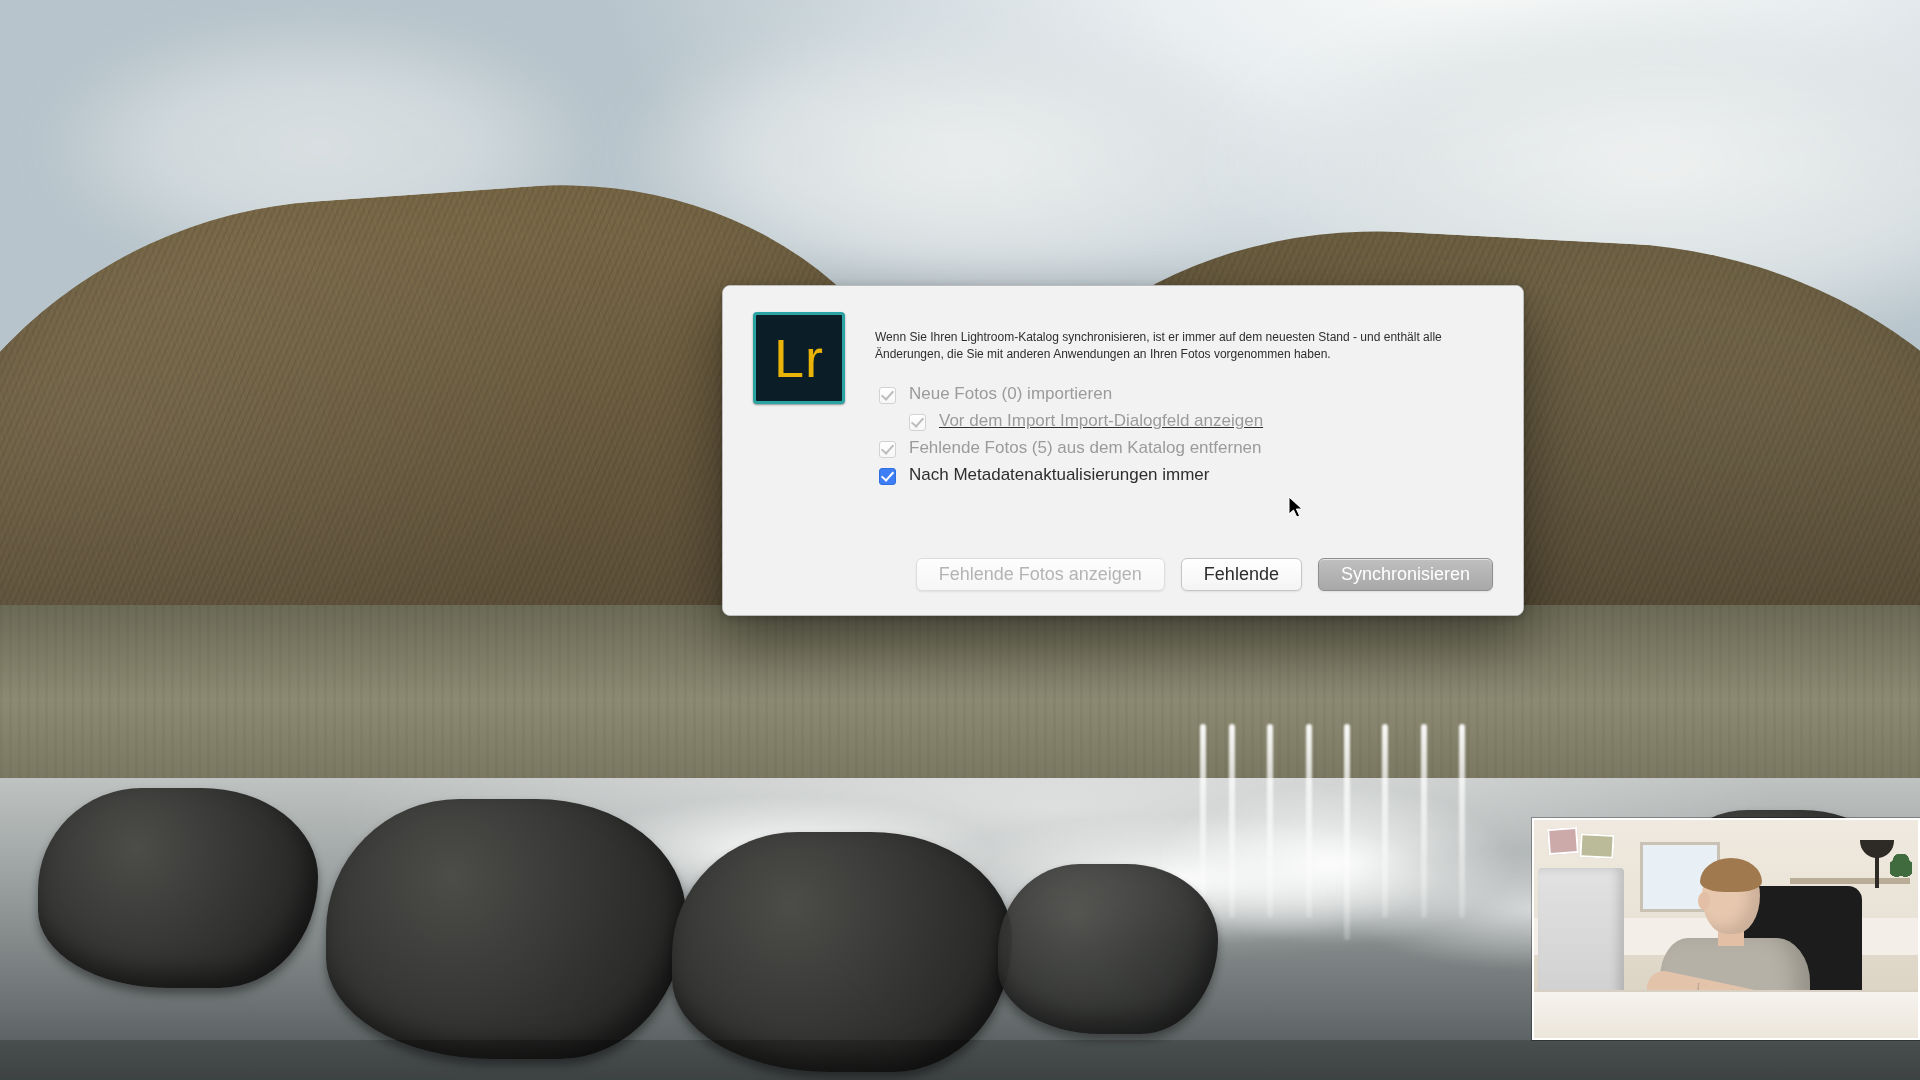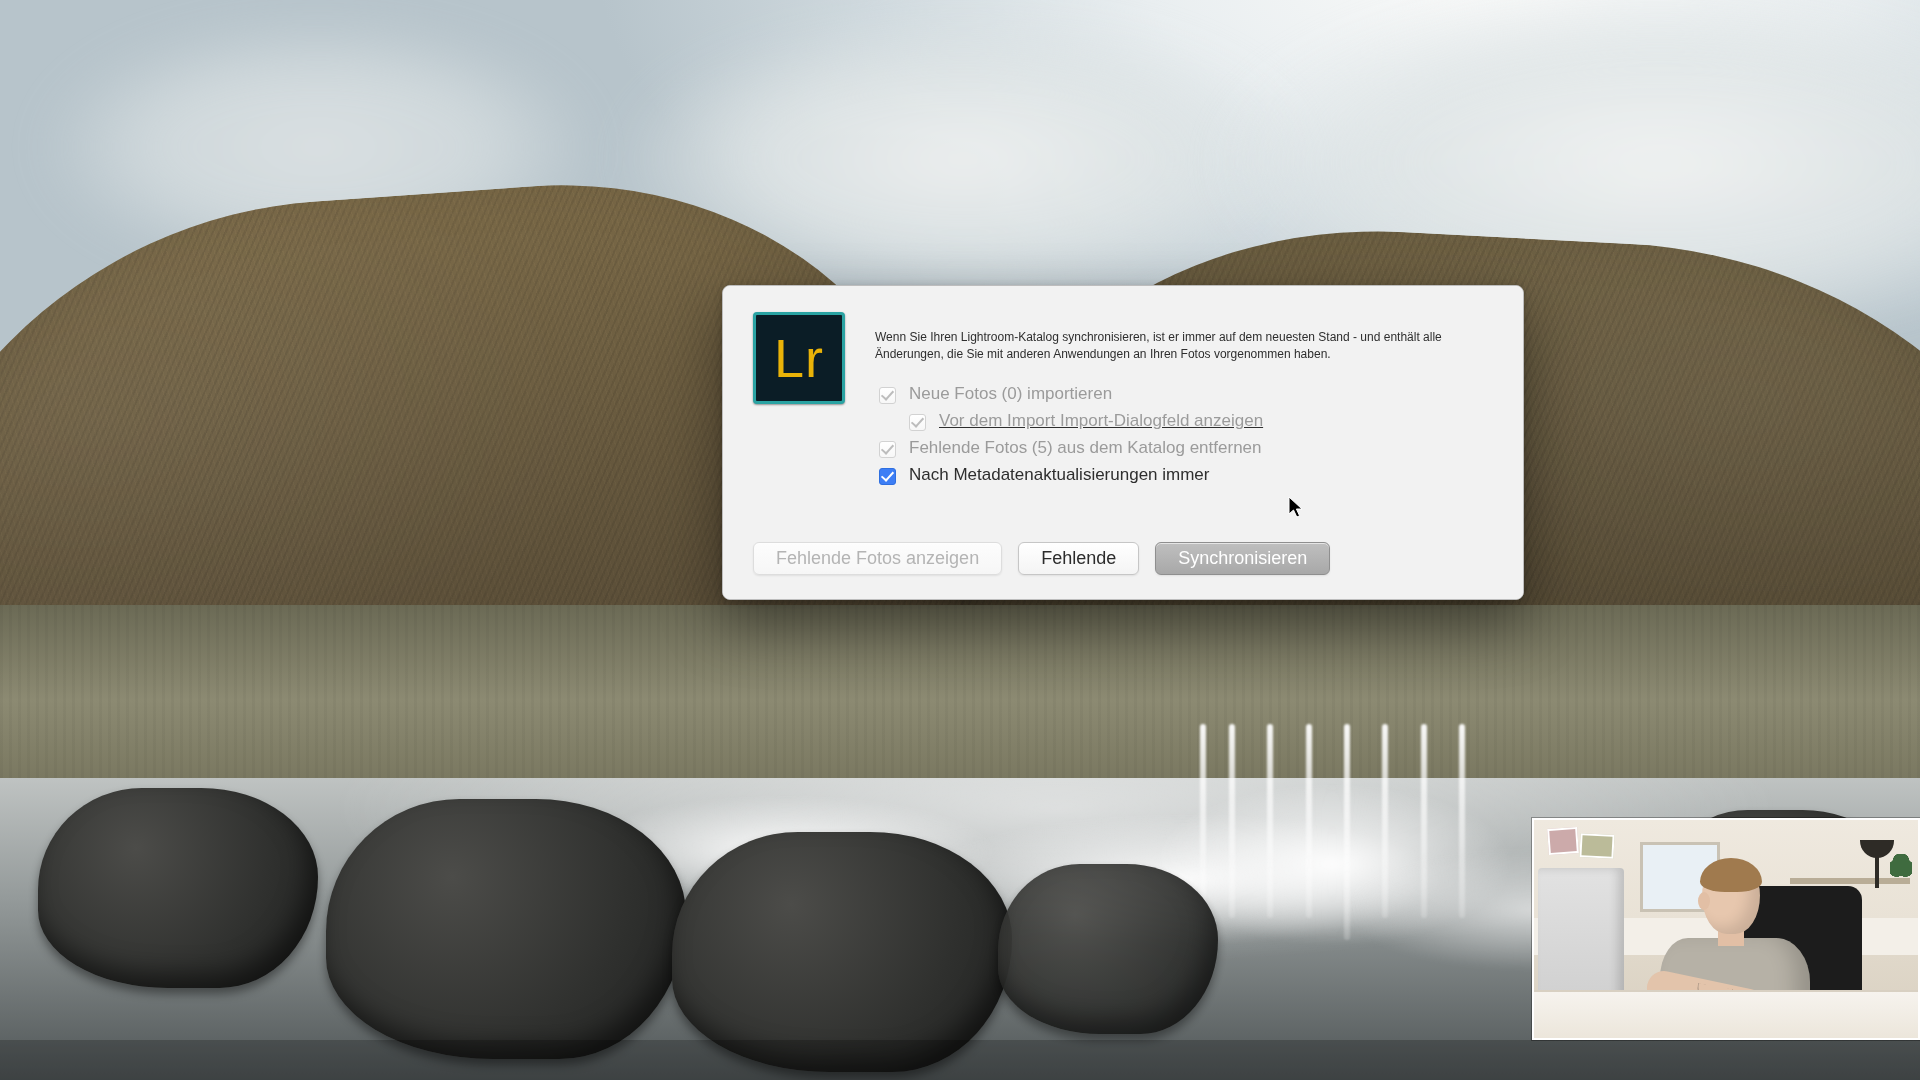--- a/index.html
+++ b/index.html
@@ -206,22 +206,23 @@
   }
   .chk.checked-blue:checked::after{
     border-color:#ffffff;
   }
   .chk.muted:checked::after{ border-color:#bcbcbc; }
   .chk.muted{ border-color:#d2d2d2; background:linear-gradient(180deg,#fff,#f7f7f7); }
 
   .dialog .button-row {
     grid-column: 1 / -1;
     display:flex;
+    justify-content:flex-end;
     gap:16px;
-    margin-top: 50px;
+    margin-top: 66px;
   }
   .btn {
     font-size: 18px;
     padding: 5px 22px;
     border-radius: 6px;
     border:1px solid #c6c6c6;
     background: linear-gradient(180deg,#ffffff,#f4f4f4);
     color:#2c2c2c;
     box-shadow: 0 1px 0 rgba(255,255,255,.6) inset, 0 1px 2px rgba(0,0,0,.08);
     cursor: pointer;

